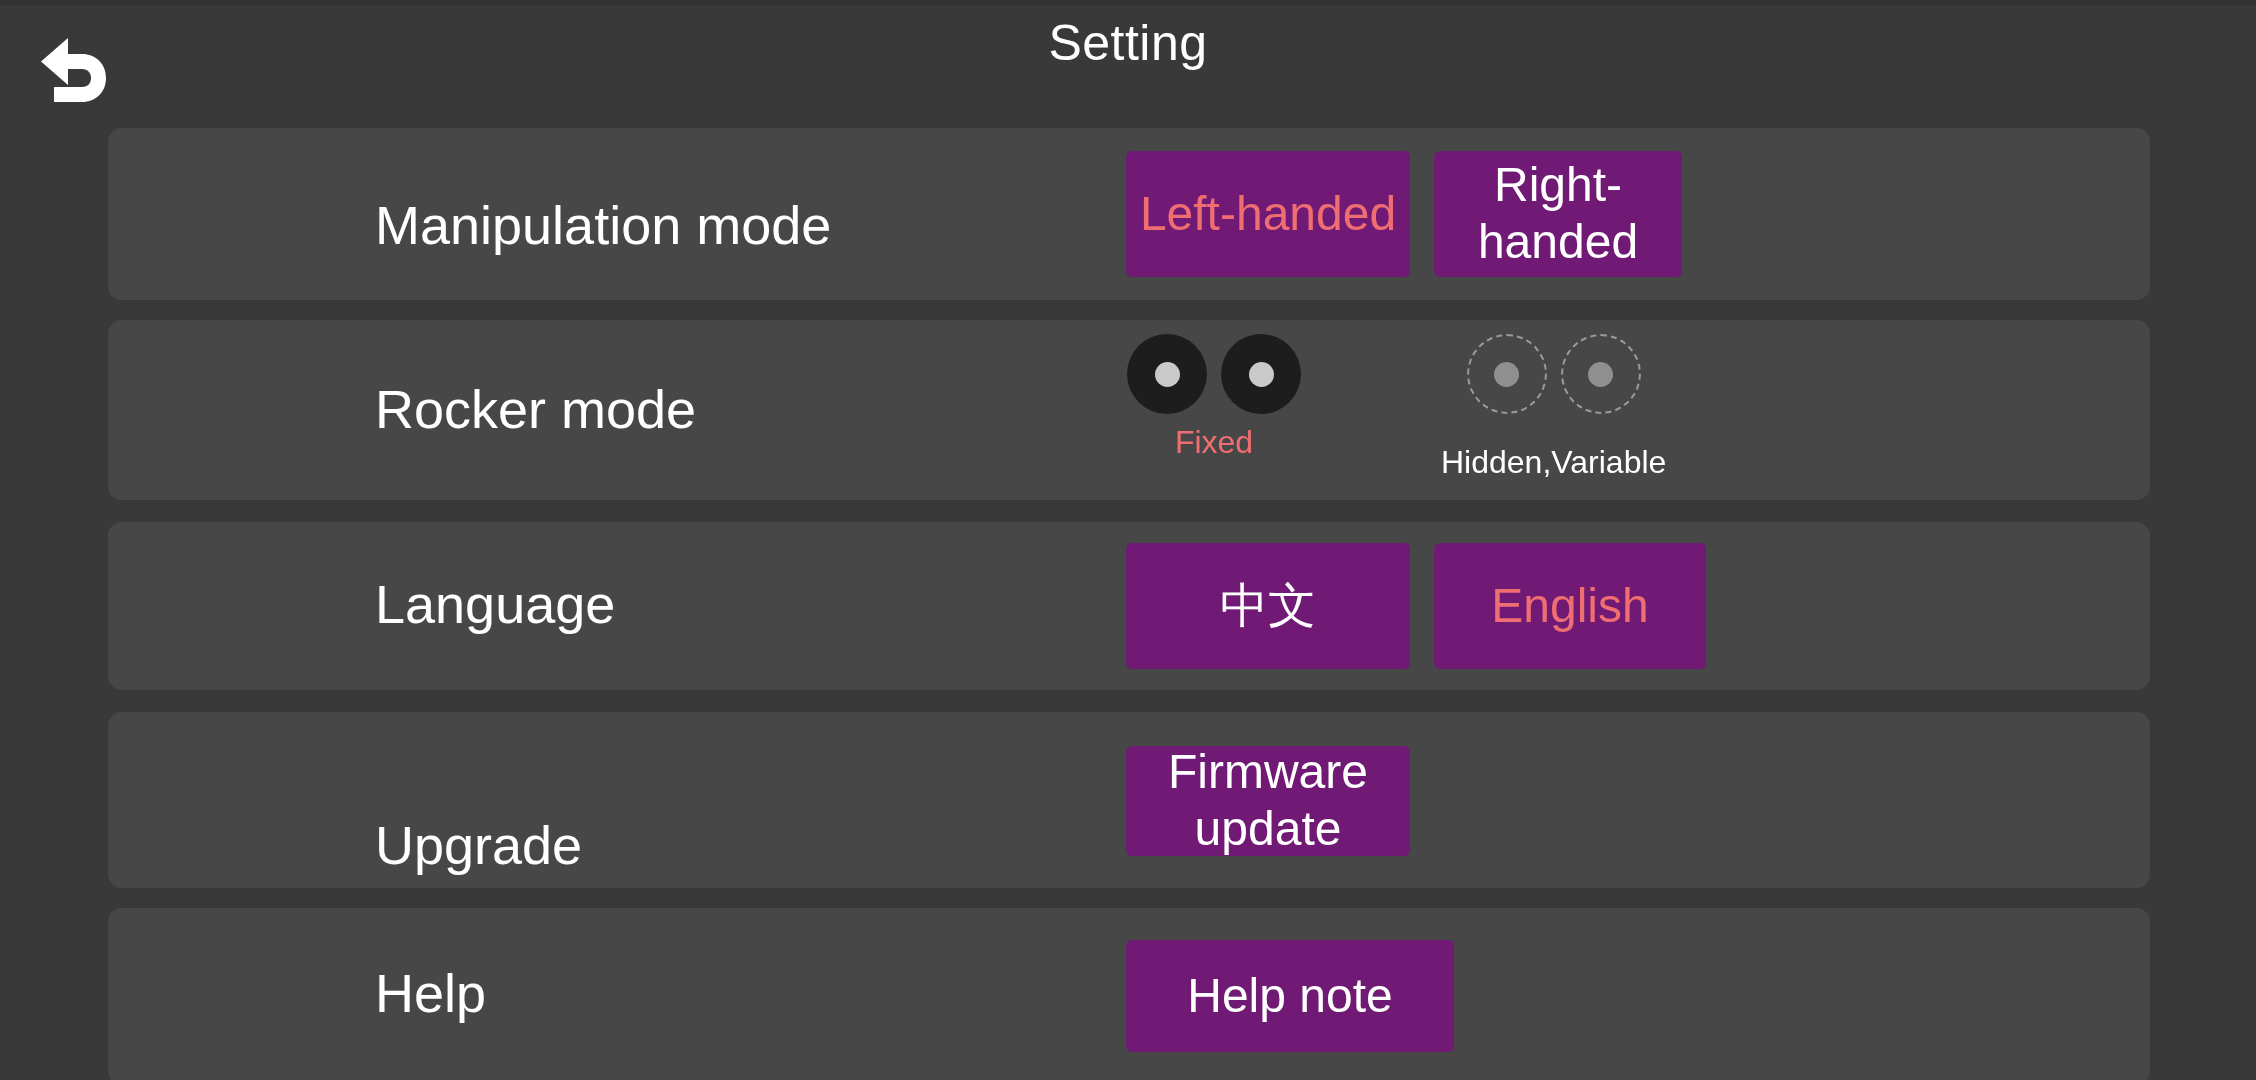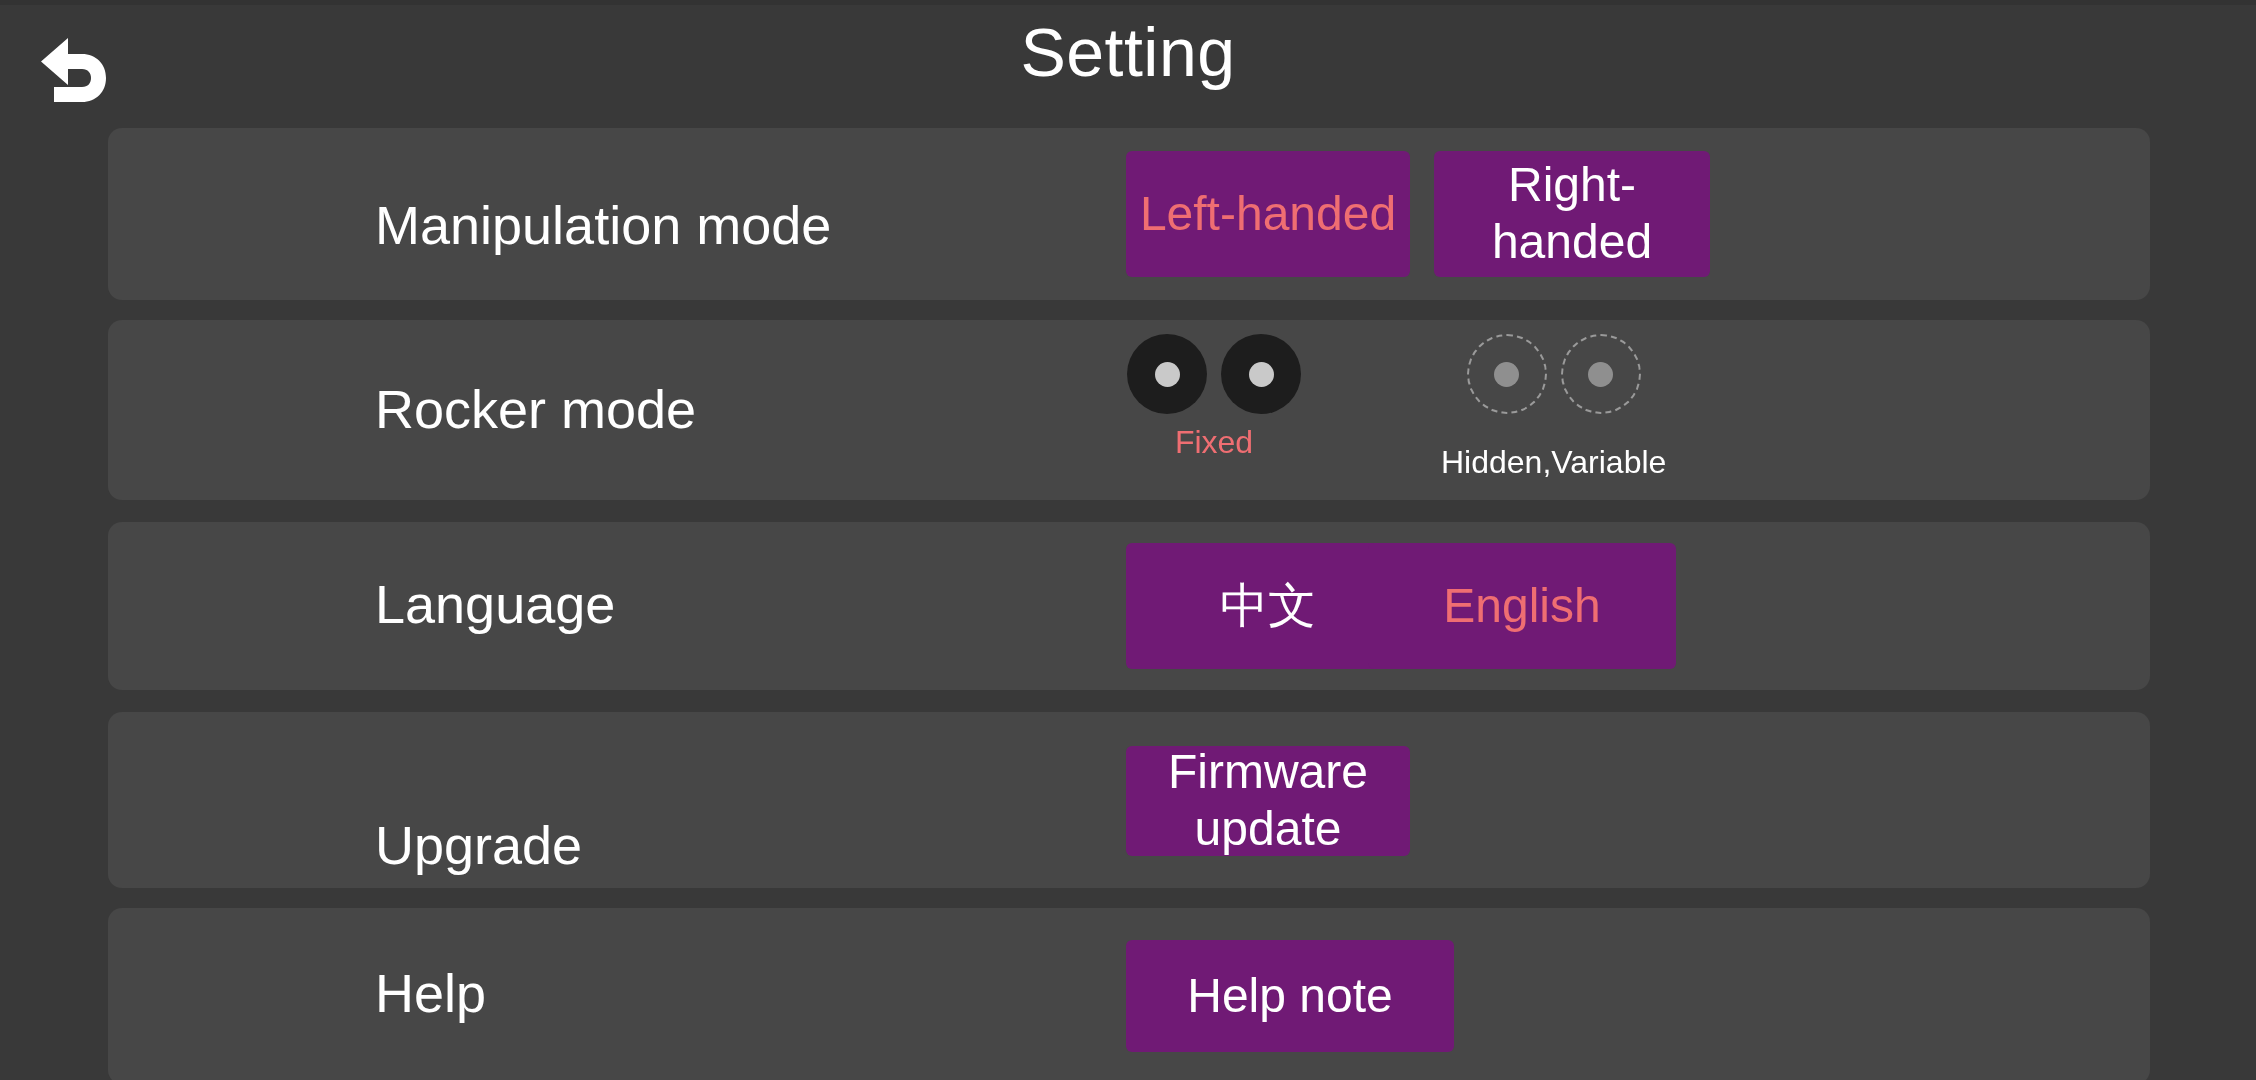--- a/index.html
+++ b/index.html
@@ -44,21 +44,21 @@
     cursor: pointer;
   }
   .back-btn svg { display: block; }
   .title {
     position: absolute;
     left: 0;
     top: 18px;
     width: 2256px;
     text-align: center;
     color: #ffffff;
-    font-size: 68px;
+    font-size: 50px;
     font-weight: 400;
     letter-spacing: 0.5px;
     line-height: 1;
   }
 
   
   .row {
     position: absolute;
     left: 108px;
     width: 2042px;
@@ -159,21 +159,21 @@
                    C50 53 53 49 53 44 C53 39 50 35 44 35 L30 35 L30 51 L3 27.5 Z" fill="#ffffff"></path>
         </svg>
       </span>
     </div>
     <div class="title">Setting</div>
   </div>
 
   <div class="row" style="top:128px; height:172px;">
     <div class="row-label" style="top:70px;">Manipulation mode</div>
     <div class="opt-btn selected" style="left:1018px; top:23px; width:284px; height:126px;">Left-handed</div>
-    <div class="opt-btn" style="left:1326px; top:23px; width:276px; height:126px;">Right-handed</div>
+    <div class="opt-btn" style="left:1326px; top:23px; width:248px; height:126px;">Right-handed</div>
   </div>
 
   <div class="row" style="top:320px; height:180px;">
     <div class="row-label" style="top:62px;">Rocker mode</div>
 
     <div class="rocker-opt" style="left:1019px; top:14px;">
       <div class="rocker-pair">
         <div class="stick solid">
           <div class="stick-dot"></div>
         </div>
@@ -193,21 +193,21 @@
           <div class="stick-dot"></div>
         </div>
       </div>
       <div class="rocker-label">Hidden,Variable</div>
     </div>
   </div>
 
   <div class="row" style="top:522px; height:168px;">
     <div class="row-label" style="top:55px;">Language</div>
     <div class="opt-btn" style="left:1018px; top:21px; width:284px; height:126px;">中文</div>
-    <div class="opt-btn selected" style="left:1260px; top:21px; width:308px; height:126px;">English</div>
+    <div class="opt-btn selected" style="left:1326px; top:21px; width:272px; height:126px;">English</div>
   </div>
 
   <div class="row" style="top:712px; height:176px;">
     <div class="row-label" style="top:58px;margin-top:48px;">Upgrade</div>
     <div class="opt-btn" style="left:1018px; top:34px; width:284px; height:110px; flex-direction:column;">
       <span>Firmware</span>
       <span>update</span>
     </div>
   </div>
 

